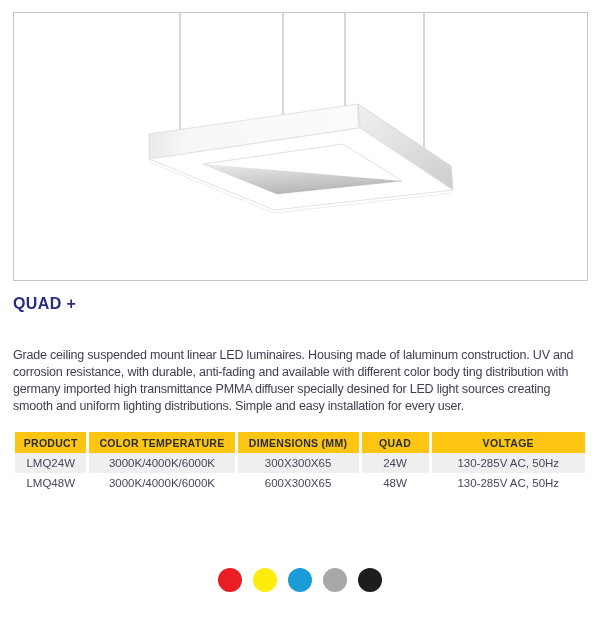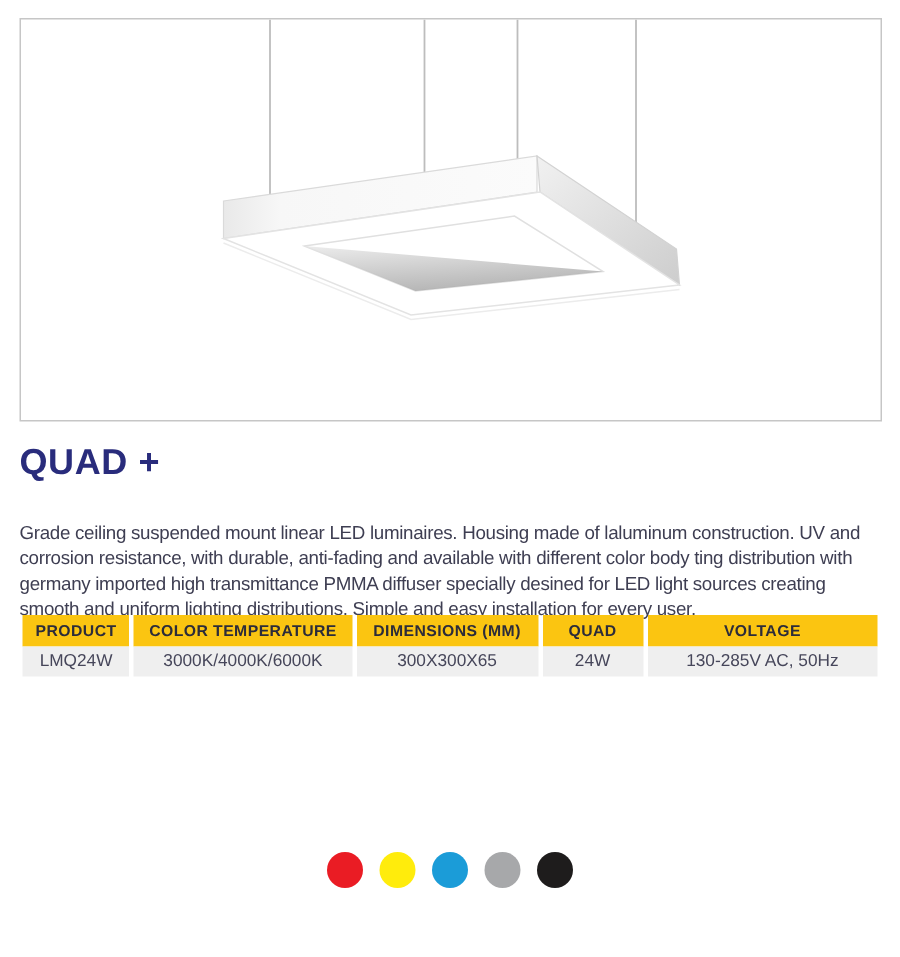--- a/index.html
+++ b/index.html
@@ -17,37 +17,37 @@
     position: absolute; left: 13px; top: 12px;
     width: 575px; height: 269px;
     border: 1px solid #c6c6c6;
     background: #fff;
   }
   .image-box svg { display: block; width: 100%; height: 100%; }
 
   
   .title {
     position: absolute; left: 13px; top: 295px;
-    font-size: 24px; font-weight: 700;
+    font-size: 16px; font-weight: 700;
     color: #292c7c; letter-spacing: 0.4px;
   }
 
   
   .description {
     position: absolute; left: 13px; top: 323px;
     width: 576px;
     font-size: 12.5px; line-height: 17px;
     letter-spacing: -0.2px;
     color: #3e3e52;
     margin-top: 24px;
   }
 
   
   .spec-table {
-    position: absolute; left: 12px; top: 410px;
+    position: absolute; left: 12px; top: 432px;
     width: 576px;
     border-collapse: separate;
     border-spacing: 3px 0;
     table-layout: fixed;
   }
   .spec-table th {
     background: #fbc511;
     color: #2c2c3a;
     font-size: 10.5px; font-weight: 700;
     letter-spacing: 0.3px;
@@ -149,20 +149,27 @@
       </tr>
     </thead>
     <tbody>
       <tr>
         <td>LMQ24W</td>
         <td>3000K/4000K/6000K</td>
         <td>300X300X65</td>
         <td>24W</td>
         <td>130-285V AC, 50Hz</td>
       </tr>
+      <tr>
+        <td>LMQ48W</td>
+        <td>3000K/4000K/6000K</td>
+        <td>600X300X65</td>
+        <td>48W</td>
+        <td>130-285V AC, 50Hz</td>
+      </tr>
     </tbody>
   </table>
 
   <div class="swatch-row">
     <div class="swatch" style="background: rgb(234, 28, 36);"></div>
     <div class="swatch" style="background: rgb(255, 236, 12);"></div>
     <div class="swatch" style="background: rgb(27, 156, 216);"></div>
     <div class="swatch" style="background: rgb(167, 168, 170);"></div>
     <div class="swatch" style="background: rgb(30, 28, 28);"></div>
   </div>

